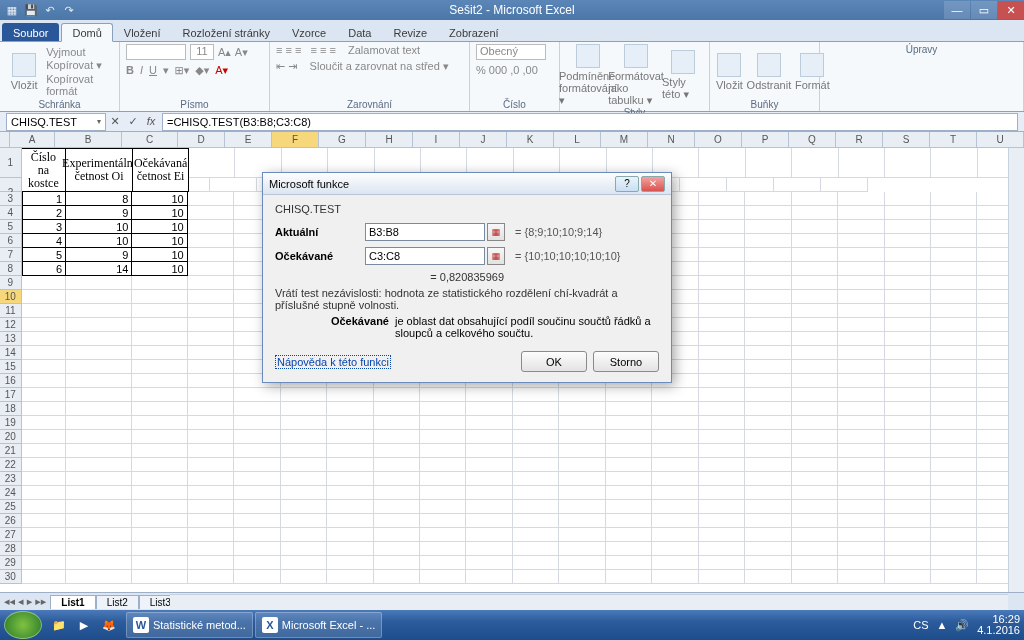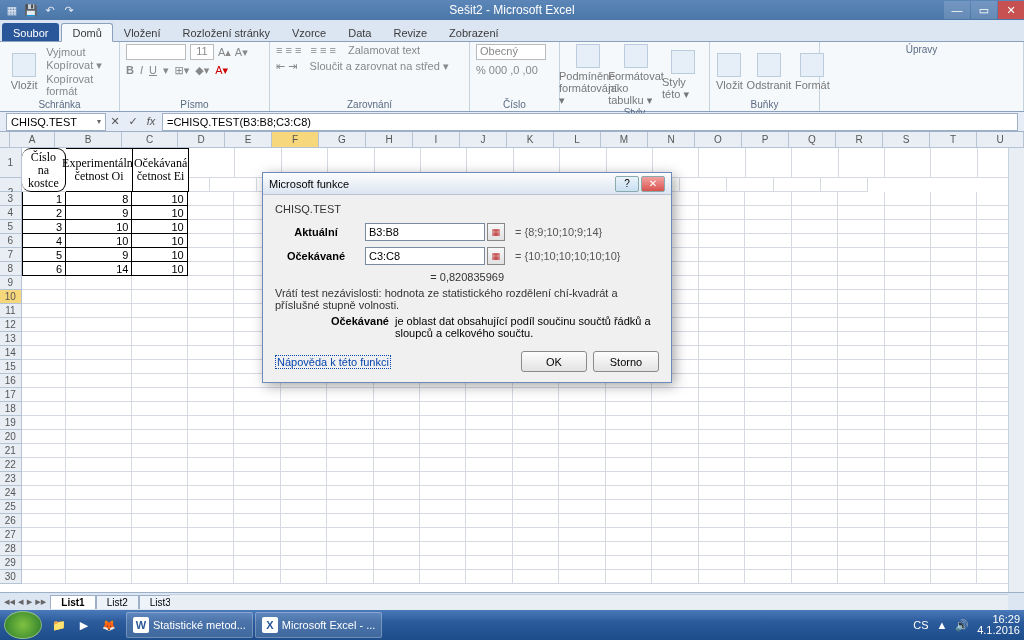--- a/index.html
+++ b/index.html
@@ -62,21 +62,21 @@
 .tray .clock{text-align:right;line-height:11px}
 .dialog{position:absolute;top:172px;left:262px;width:410px;background:#f0f0f0;border:1px solid #6b8bbd;box-shadow:3px 3px 12px rgba(0,0,0,.35)}
 .dlg-title{height:22px;background:linear-gradient(#fdfdfe,#dce5f1);display:flex;align-items:center;padding:0 6px;border-bottom:1px solid #b9c5d6}
 .dlg-title .tbtns{margin-left:auto;display:flex;gap:2px}
 .dlg-title .tbtns span{width:24px;height:16px;display:flex;align-items:center;justify-content:center;border:1px solid #8aa;border-radius:2px;font-size:10px}
 .dlg-title .tbtns .help{background:linear-gradient(#eaf3fb,#c9dff2)}
 .dlg-title .tbtns .close{background:linear-gradient(#f3a2a0,#d9534f);color:#fff}
 .dlg-body{padding:8px 12px 10px 12px}
 .fname{font-weight:normal;color:#333;margin-bottom:8px}
 .frow{display:flex;align-items:center;margin-bottom:6px}
-.frow .lbl{width:90px;text-align:center;font-weight:bold;padding-right:8px}
+.frow .lbl{width:90px;text-align:left;font-weight:bold;padding-right:8px}
 .frow input{width:120px;height:18px;border:1px solid #7a8aa0;padding:0 3px;font-size:11px}
 .frow .pick{width:18px;height:18px;background:linear-gradient(#f7f7f7,#e2e2e2);border:1px solid #888;margin-left:2px;display:flex;align-items:center;justify-content:center;font-size:9px;color:#b22}
 .frow .eq{margin-left:10px;color:#555}
 .result-eq{text-align:right;padding-right:155px;color:#333;margin:2px 0 4px 0}
 .desc{color:#333;margin:4px 0}
 .desc2{display:flex;margin:4px 0 12px 0}
 .desc2 .l{width:120px;text-align:right;font-weight:bold;padding-right:6px}
 .desc2 .r{flex:1}
 .resline{margin:6px 0 10px 0}
 .help-link{color:#0645ad;border:1px dotted #0645ad;display:inline-block;padding:0 1px}
@@ -242,21 +242,21 @@
         <div class="ch" style="width: 47px;">Q</div>
         <div class="ch" style="width: 47px;">R</div>
         <div class="ch" style="width: 47px;">S</div>
         <div class="ch" style="width: 47px;">T</div>
         <div class="ch" style="width: 47px;">U</div>
       </div>
   </div>
   <div class="rows" id="rows">
       <div class="row tall" style="height: 30px;">
         <div class="rh">1</div>
-        <div class="cell a hdr" style="width: 45px; height: 44px; border-bottom: 1px solid rgb(0, 0, 0); white-space: normal; line-height: 13px; position: relative; margin-bottom: -14px; z-index: 2; background: rgb(255, 255, 255); border-radius: 9px;">Číslo na kostce</div>
+        <div class="cell a hdr" style="width: 45px; height: 44px; border-bottom: 1px solid rgb(0, 0, 0); white-space: normal; line-height: 13px; position: relative; margin-bottom: -14px; z-index: 2; background: rgb(255, 255, 255);">Číslo na kostce</div>
         <div class="cell b hdr" style="width: 67px; height: 44px; border-bottom: 1px solid rgb(0, 0, 0); white-space: normal; line-height: 13px; position: relative; margin-bottom: -14px; z-index: 2; background: rgb(255, 255, 255);">Experimentální četnost Oi</div>
         <div class="cell c hdr" style="width: 56px; height: 44px; border-bottom: 1px solid rgb(0, 0, 0); white-space: normal; line-height: 13px; position: relative; margin-bottom: -14px; z-index: 2; background: rgb(255, 255, 255);">Očekávaná četnost Ei</div>
         <div class="cell w" style="width: 47px;"></div>
         <div class="cell w" style="width: 47px;"></div>
         <div class="cell w" style="width: 47px;"></div>
         <div class="cell w" style="width: 47px;"></div>
         <div class="cell w" style="width: 47px;"></div>
         <div class="cell w" style="width: 47px;"></div>
         <div class="cell w" style="width: 47px;"></div>
         <div class="cell w" style="width: 47px;"></div>

